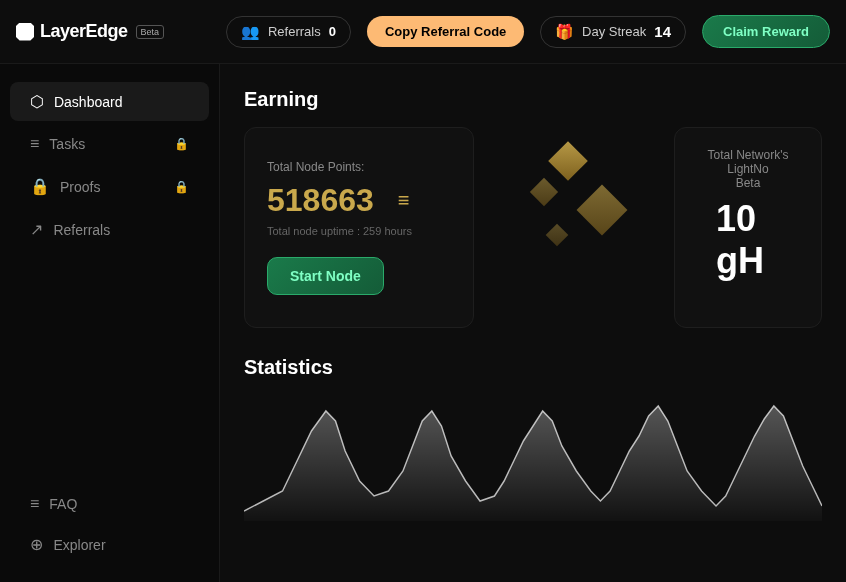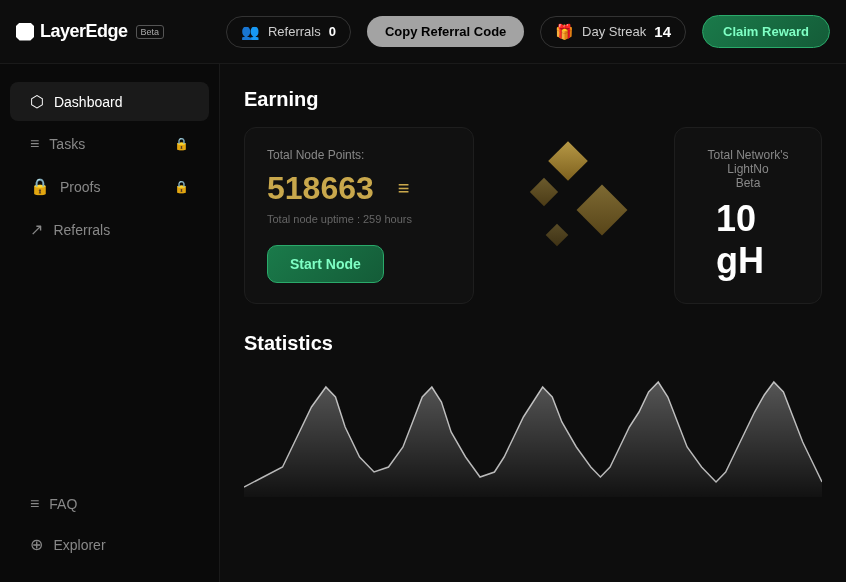--- a/index.html
+++ b/index.html
@@ -67,21 +67,21 @@
     }
     .referrals-pill .icon {
       font-size: 15px;
     }
     .referrals-count {
       font-weight: 600;
       color: #fff;
     }
 
     .copy-btn {
-      background: #a3a3a3;
+      background: #fdba74;
       color: #000;
       border: none;
       border-radius: 24px;
       padding: 8px 18px;
       font-size: 13px;
       font-weight: 600;
       cursor: pointer;
     }
 
     .streak-pill {
@@ -177,21 +177,21 @@
 
     .earning-row {
       display: flex;
       gap: 20px;
       margin-bottom: 28px;
     }
 
     .earning-card {
       background: #111;
       border-radius: 12px;
-      padding: 20px 22px;
+      padding: 32px 22px;
       min-width: 230px;
       border: 1px solid #1e1e1e;
       position: relative;
     }
     .earning-card-label {
       font-size: 12px;
       color: #888;
       margin-bottom: 8px;
     }
     .earning-points {

